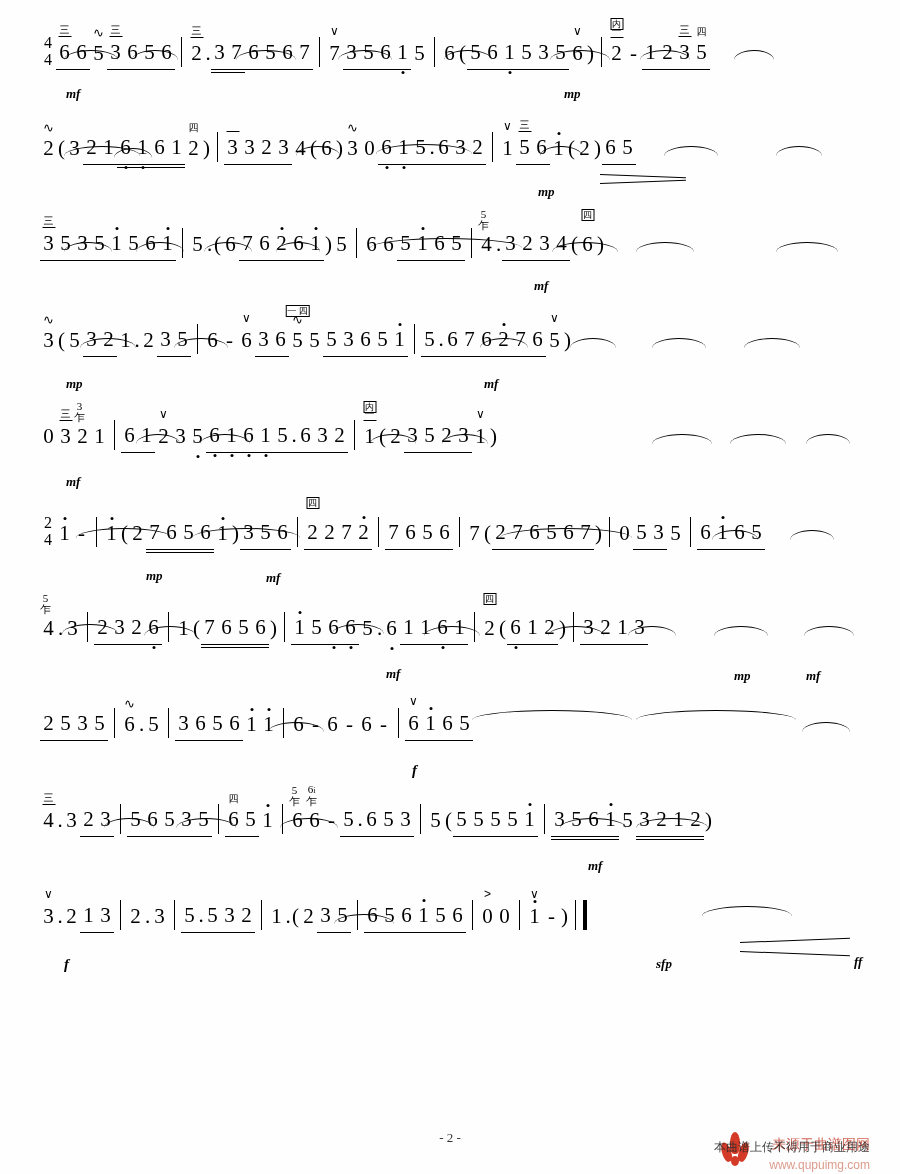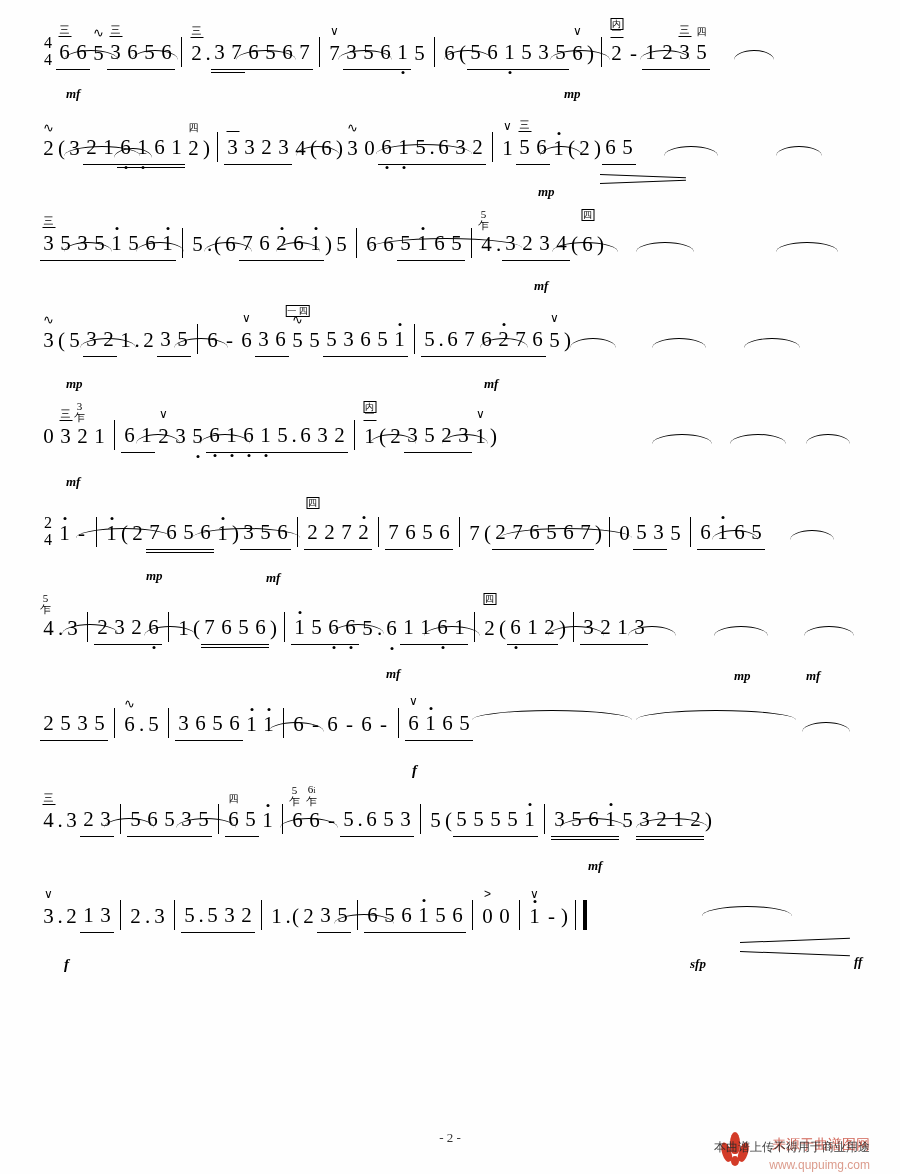--- a/index.html
+++ b/index.html
@@ -1111,21 +1111,21 @@
       <span class="tok n dotup">1<span class="vmark">∨</span></span>
       <span class="sp40"></span>
       <span class="tok n">-</span>
       <span class="sp24"></span>
       <span class="tok" style="min-width:9px;">)</span>
       <span class="bar-final"></span>
     </div>
     <div class="slur" style="left:294px; top:16px; width:60px;"></div>
     <div class="slur" style="left:662px; top:8px; width:90px;"></div>
     <div class="dyn" style="left:24px; top:58px; font-size:15px;">f</div>
-    <div class="dyn" style="left:650px; top:58px;">sfp</div>
+    <div class="dyn" style="left:616px; top:58px;">sfp</div>
     <div class="dyn" style="left:814px; top:56px;">ff</div>
     <div class="hairpin cresc" style="left:700px; top:44px; width:110px;"></div>
   </div>
 
   <div class="page-number">- 2 -</div>
 
   <div class="wm-logo">
     <div style="left:12px; top:0; width:10px; height:22px; border-radius:50% 50% 40% 40%;"></div>
     <div style="left:4px; top:10px; width:9px; height:20px; border-radius:50% 50% 40% 40%; transform:rotate(-18deg);"></div>
     <div style="left:21px; top:10px; width:9px; height:20px; border-radius:50% 50% 40% 40%; transform:rotate(18deg);"></div>

